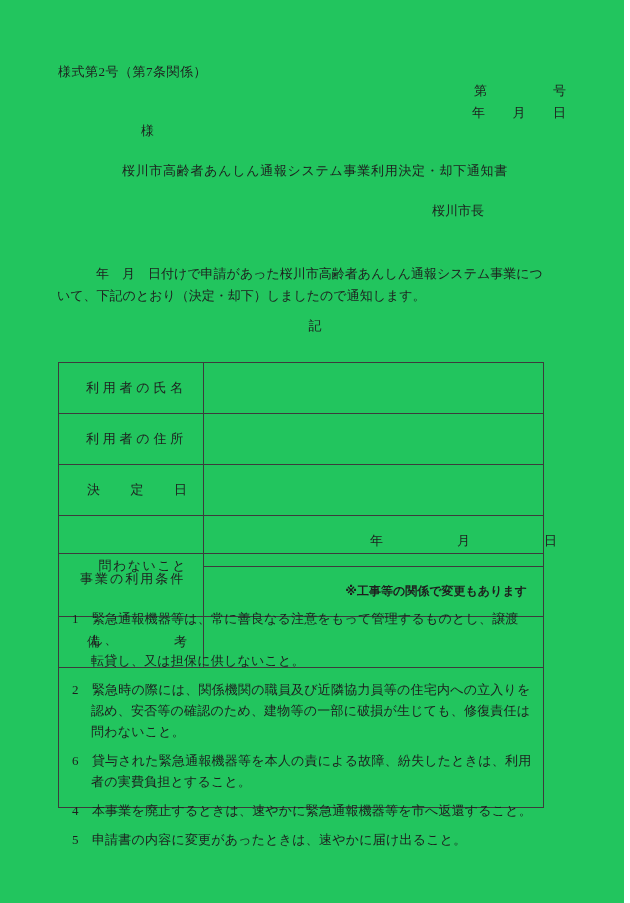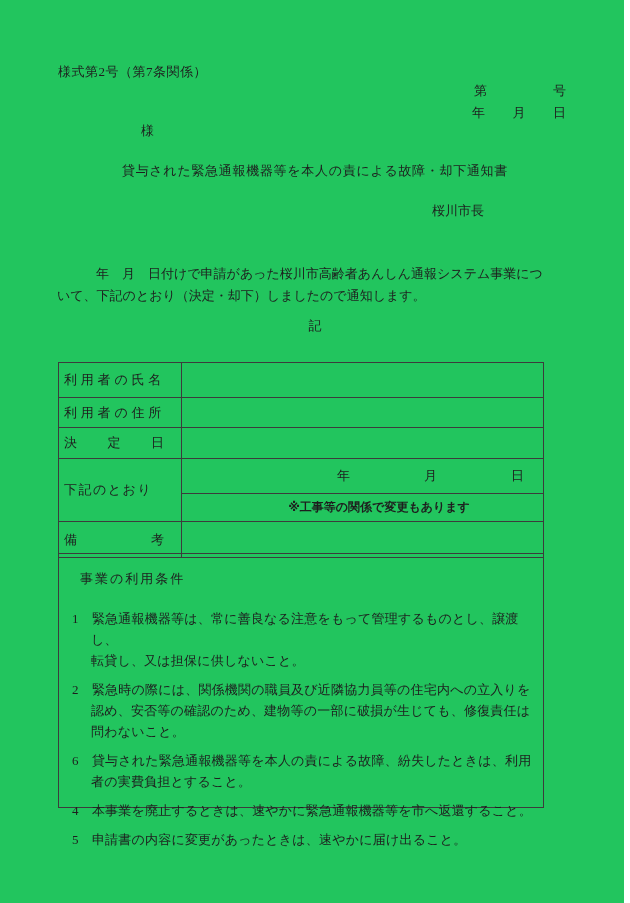--- a/index.html
+++ b/index.html
@@ -39,21 +39,22 @@
     position: absolute;
     left: 58px; top: 362px;
     width: 486px;
     border-collapse: collapse;
     table-layout: fixed;
     font-size: 13px;
   }
   .main-table td {
     border: 1px solid #3c3c3c;
     vertical-align: middle;
-    padding: 5px;
+    padding: 16px;
+    text-align: right;
   }
   .col-label { width: 112px; }
   .r1 { height: 35px; } .r2 { height: 30px; } .r3 { height: 31px; }
   .r4a { height: 35px; } .r4b { height: 21px; } .r5 { height: 36px; }
 
   .lbl { padding-left: 5px; }
   .lbl-spaced { letter-spacing: 3.8px; }
   .lbl-tight  { letter-spacing: 1.5px; }
   .lbl-justify {
     display: inline-flex;
@@ -110,21 +111,21 @@
   </div>
 
   <div class="abs doc-date-line">
     <span>年</span>
     <span>月</span>
     <span>日</span>
   </div>
 
   <div class="abs addressee">様</div>
 
-  <div class="abs doc-title">貸与された緊急通報機器等を本人の責による故障・却下通知書</div>
+  <div class="abs doc-title">桜川市高齢者あんしん通報システム事業利用決定・却下通知書</div>
 
   <div class="abs sender">桜川市長</div>
 
   <div class="abs body-par">　　　年　月　日付けで申請があった桜川市高齢者あんしん通報システム事業につ
 いて、下記のとおり（決定・却下）しましたので通知します。</div>
 
   <div class="abs record-marker">記</div>
 
   <table class="main-table">
     <tbody>
@@ -145,21 +146,21 @@
         <span class="lbl-justify">
           <span>決</span>
           <span>定</span>
           <span>日</span>
         </span>
       </td>
       <td></td>
     </tr>
     <tr class="r4a">
       <td class="col-label lbl" rowspan="2">
-        <span class="lbl-tight">下記のとおり</span>
+        <span class="lbl-tight">問わないこと</span>
       </td>
       <td>
         <div class="date-cell-inner">
           <span>年</span>
           <span>月</span>
           <span>日</span>
         </div>
       </td>
     </tr>
     <tr class="r4b">

